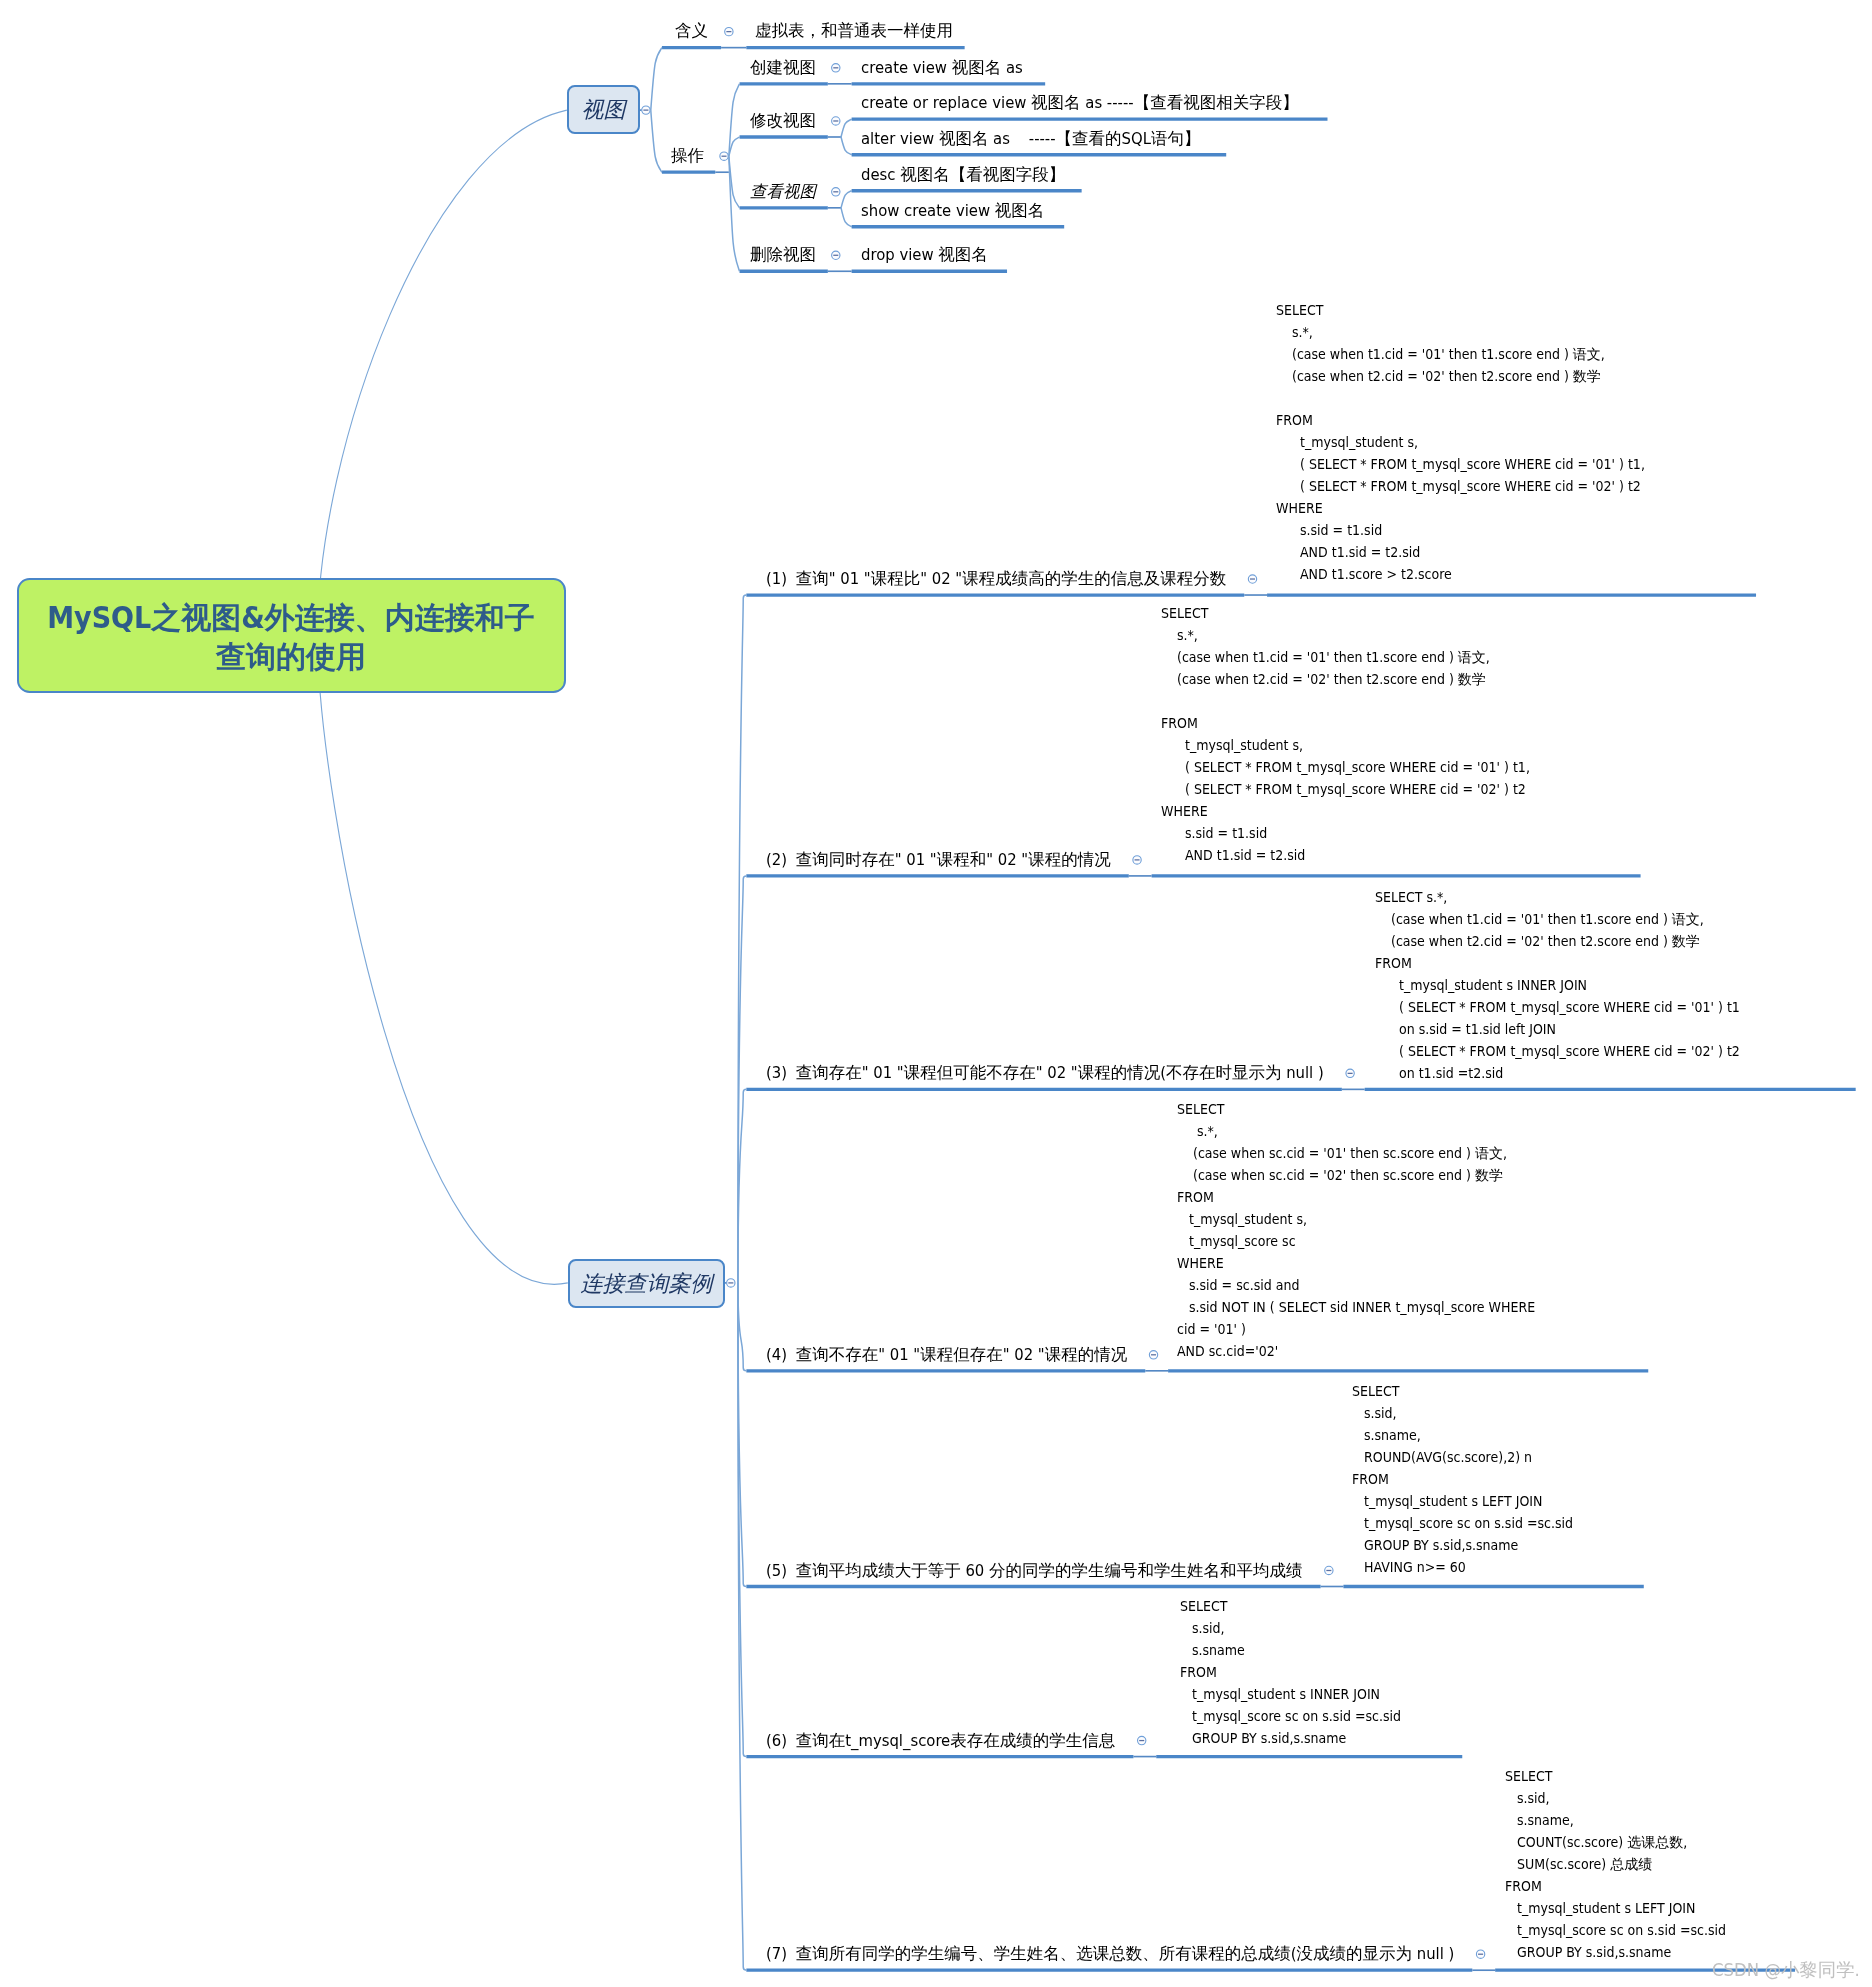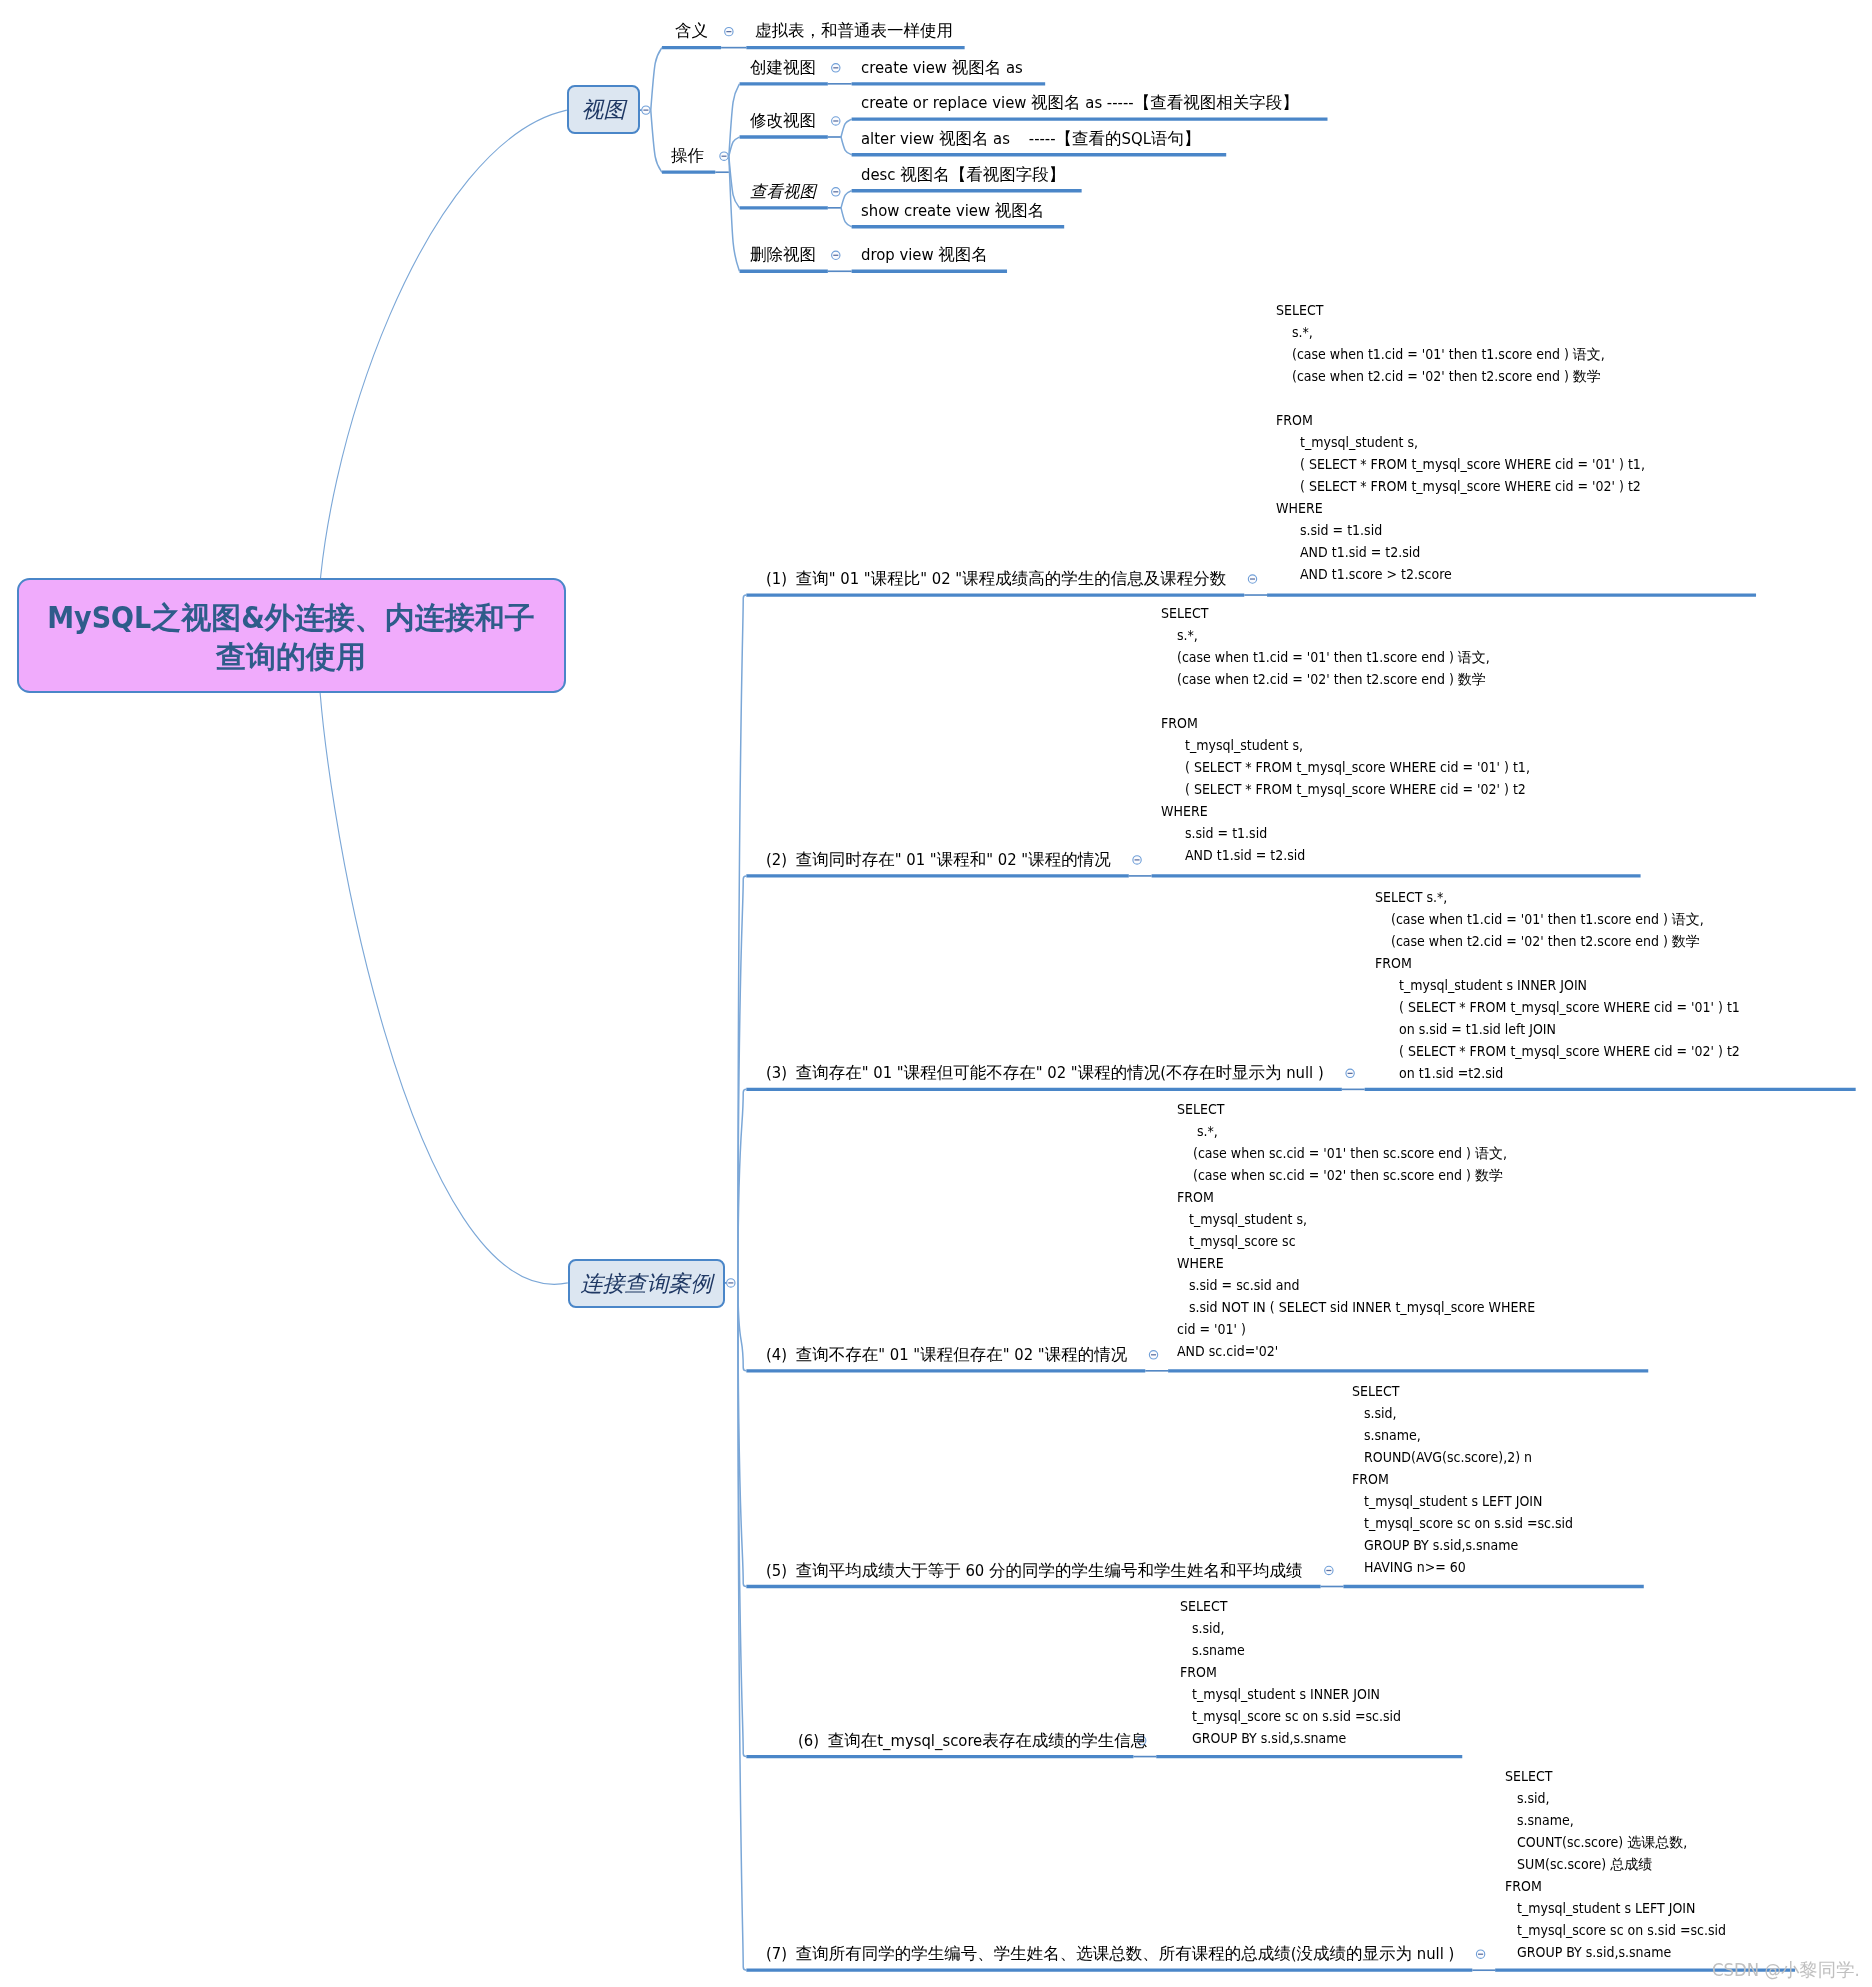--- a/index.html
+++ b/index.html
@@ -4,21 +4,21 @@
 <title>MySQL 视图与连接查询思维导图</title>
 <style>
   html,body{margin:0;padding:0;background:#ffffff;}
   body{width:1873px;height:1987px;position:relative;overflow:hidden;
        font-family:"DejaVu Sans",sans-serif;font-stretch:condensed;}
   #stage{position:absolute;left:0;top:0;width:1873px;height:1987px;}
   svg#links{position:absolute;left:0;top:0;width:1873px;height:1987px;}
   .tx{position:absolute;white-space:pre;color:#000000;font-size:16.5px;line-height:19.4px;}
   .sql{position:absolute;color:#000000;font-size:14px;line-height:22px;}
   .sql>div{white-space:pre;min-height:22px;}
-  .rootbox{position:absolute;background:#f0abfc;border:2.9px solid #4a86c8;border-radius:12.6px;
+  .rootbox{position:absolute;background:#bef264;border:2.9px solid #4a86c8;border-radius:12.6px;
            box-sizing:border-box;display:flex;align-items:center;justify-content:center;}
   .rootbox span{position:relative;top:1.9px;color:#2e5c8a;font-weight:bold;font-size:30px;line-height:39px;text-align:center;
                 display:block;width:495px;}
   .nodebox{position:absolute;background:#dce6f1;border:2.1px solid #4a86c8;border-radius:7.8px;
            box-sizing:border-box;display:flex;align-items:center;justify-content:center;font-style:italic;}
   .nodebox span{color:#1f3864;font-size:22px;line-height:25px;}
   .wm{position:absolute;white-space:pre;color:#c0c0c0;font-size:18.4px;}
 </style>
 </head>
 <body>
@@ -232,21 +232,21 @@
       <div>SELECT</div>
       <div>   s.sid,</div>
       <div>   s.sname,</div>
       <div>   ROUND(AVG(sc.score),2) n</div>
       <div>FROM</div>
       <div>   t_mysql_student s LEFT JOIN</div>
       <div>   t_mysql_score sc on s.sid =sc.sid</div>
       <div>   GROUP BY s.sid,s.sname</div>
       <div>   HAVING n&gt;= 60</div>
     </div>
-<div class="tx" style="left:766px;top:1731px;margin-left:32px;"><span>(6)</span><span style="display:inline-block;width:8.7px"></span><span>查询在t_mysql_score表存在成绩的学生信息</span></div>
+<div class="tx" style="left:766px;top:1731px;"><span>(6)</span><span style="display:inline-block;width:8.7px"></span><span>查询在t_mysql_score表存在成绩的学生信息</span></div>
 <div class="sql" style="left:1180px;top:1595px;">
       <div>SELECT</div>
       <div>   s.sid,</div>
       <div>   s.sname</div>
       <div>FROM</div>
       <div>   t_mysql_student s INNER JOIN</div>
       <div>   t_mysql_score sc on s.sid =sc.sid</div>
       <div>   GROUP BY s.sid,s.sname</div>
     </div>
 <div class="tx" style="left:766px;top:1944px;"><span>(7)</span><span style="display:inline-block;width:8.7px"></span><span>查询所有同学的学生编号、学生姓名、选课总数、所有课程的总成绩(没成绩的显示为 null )</span></div>

